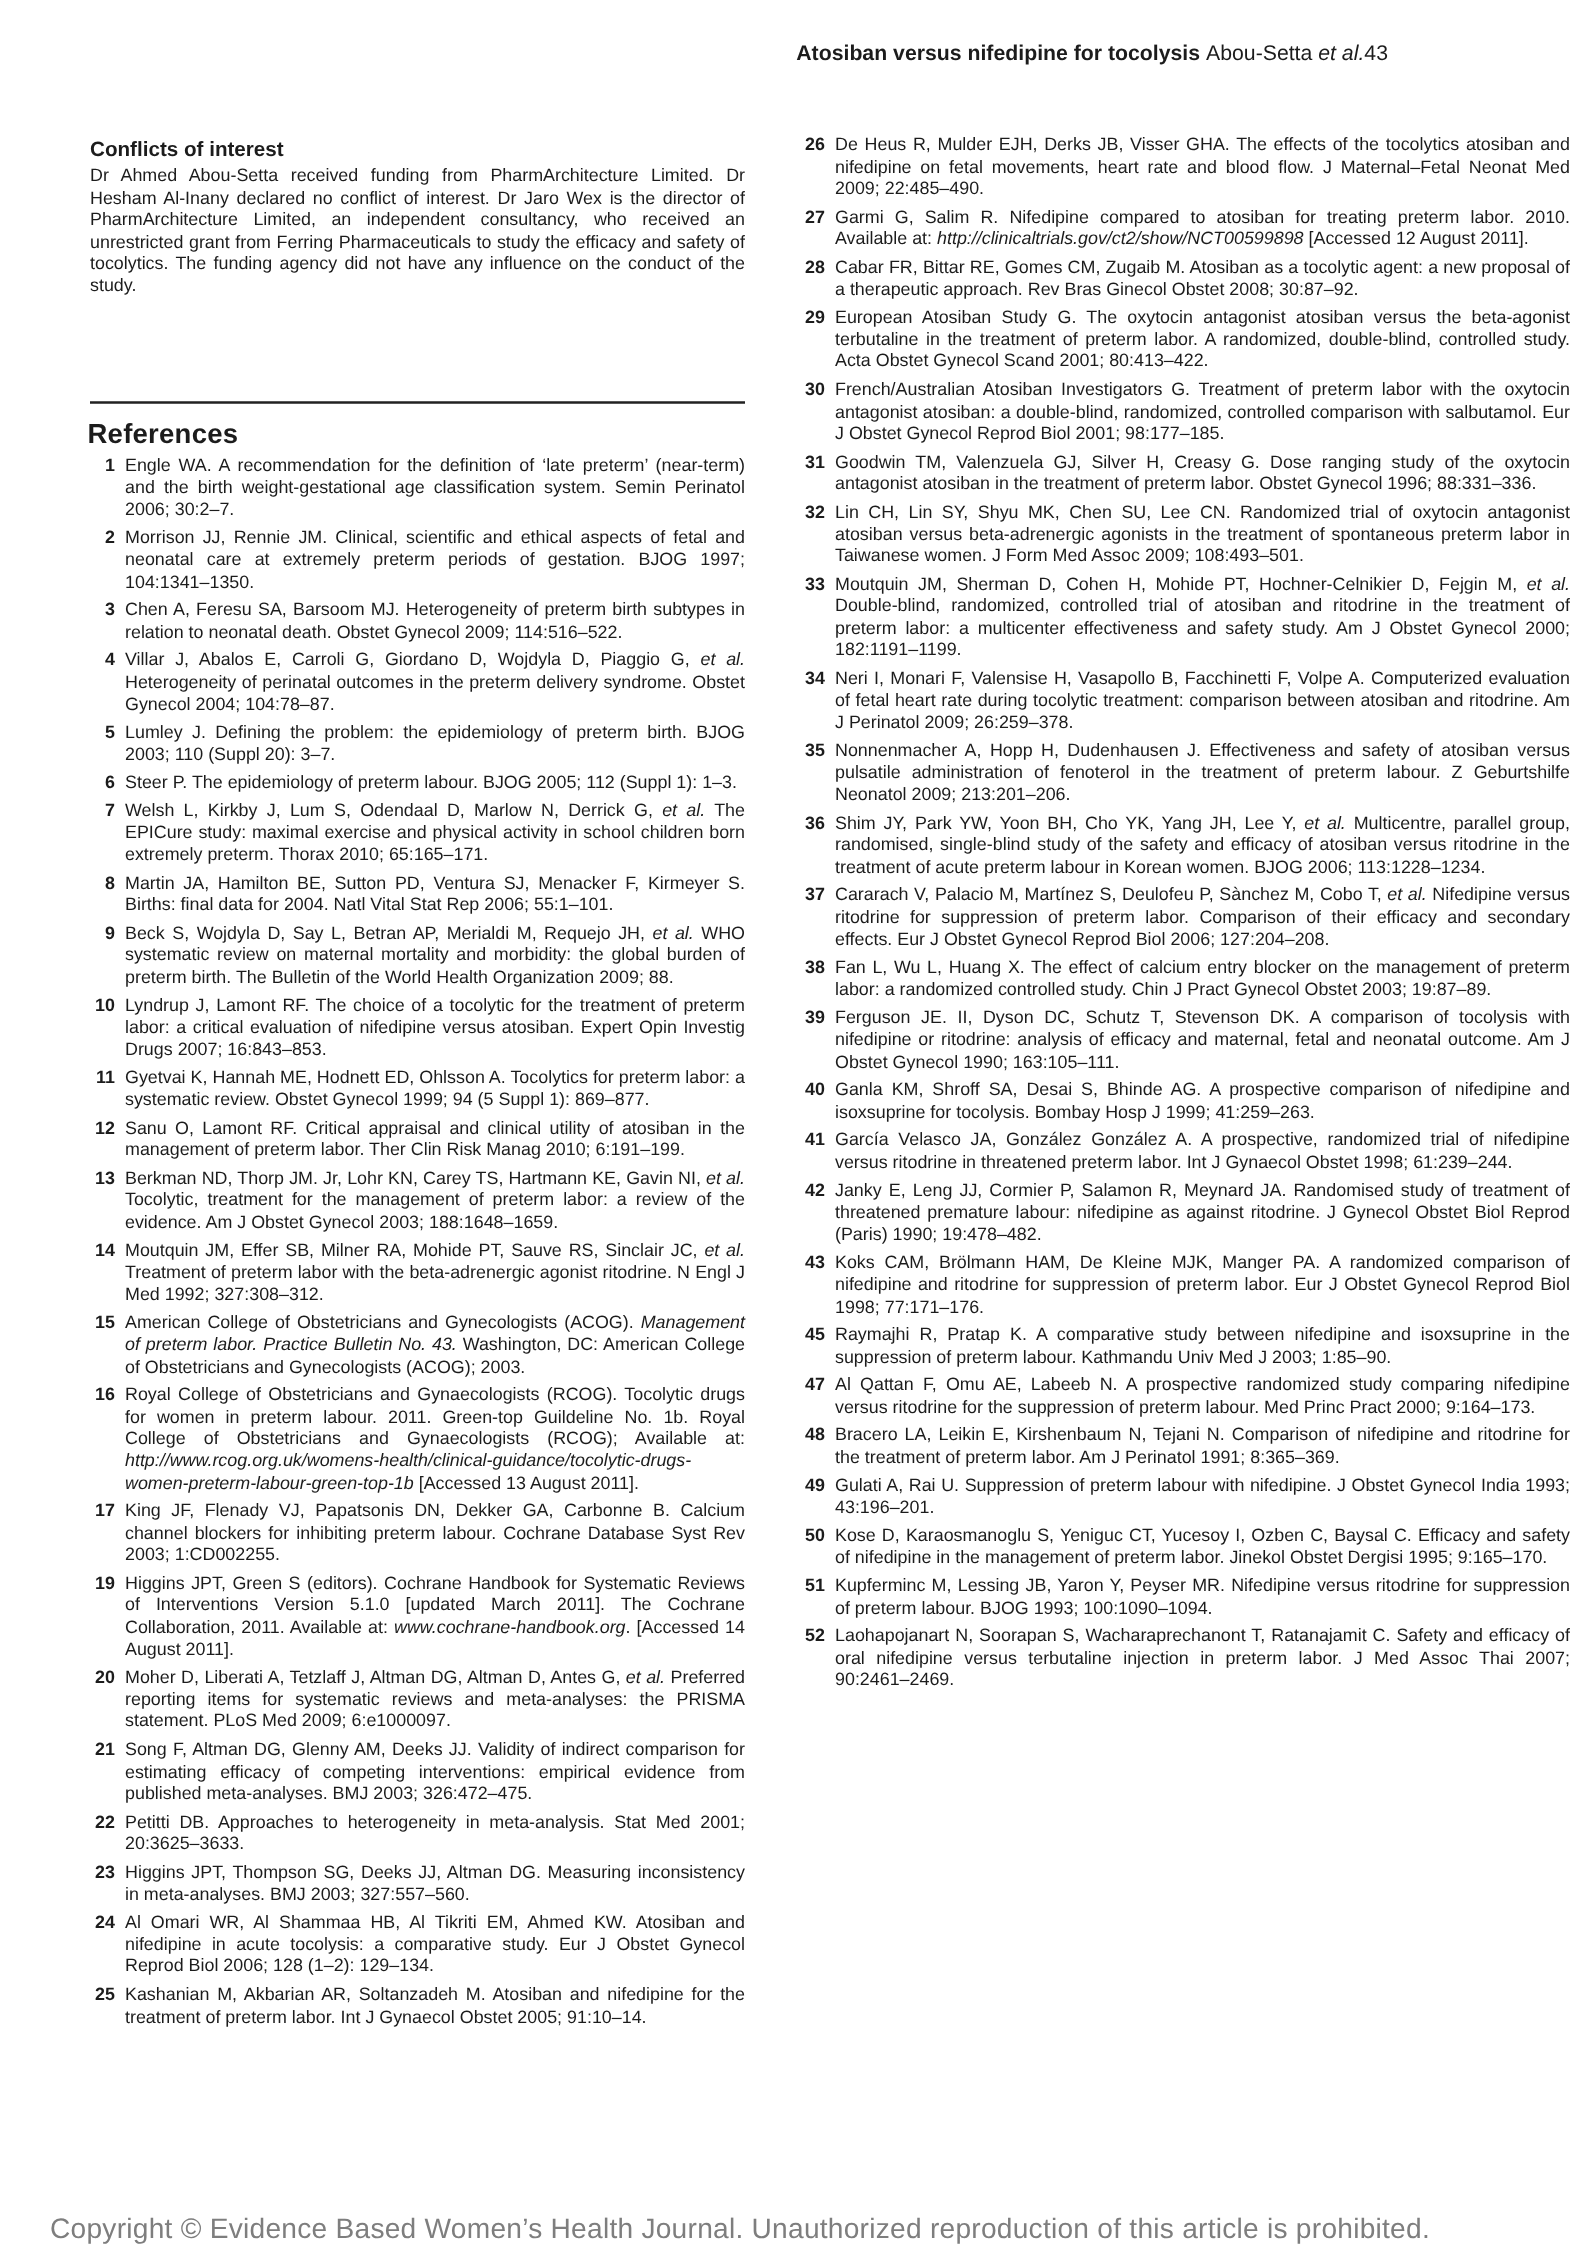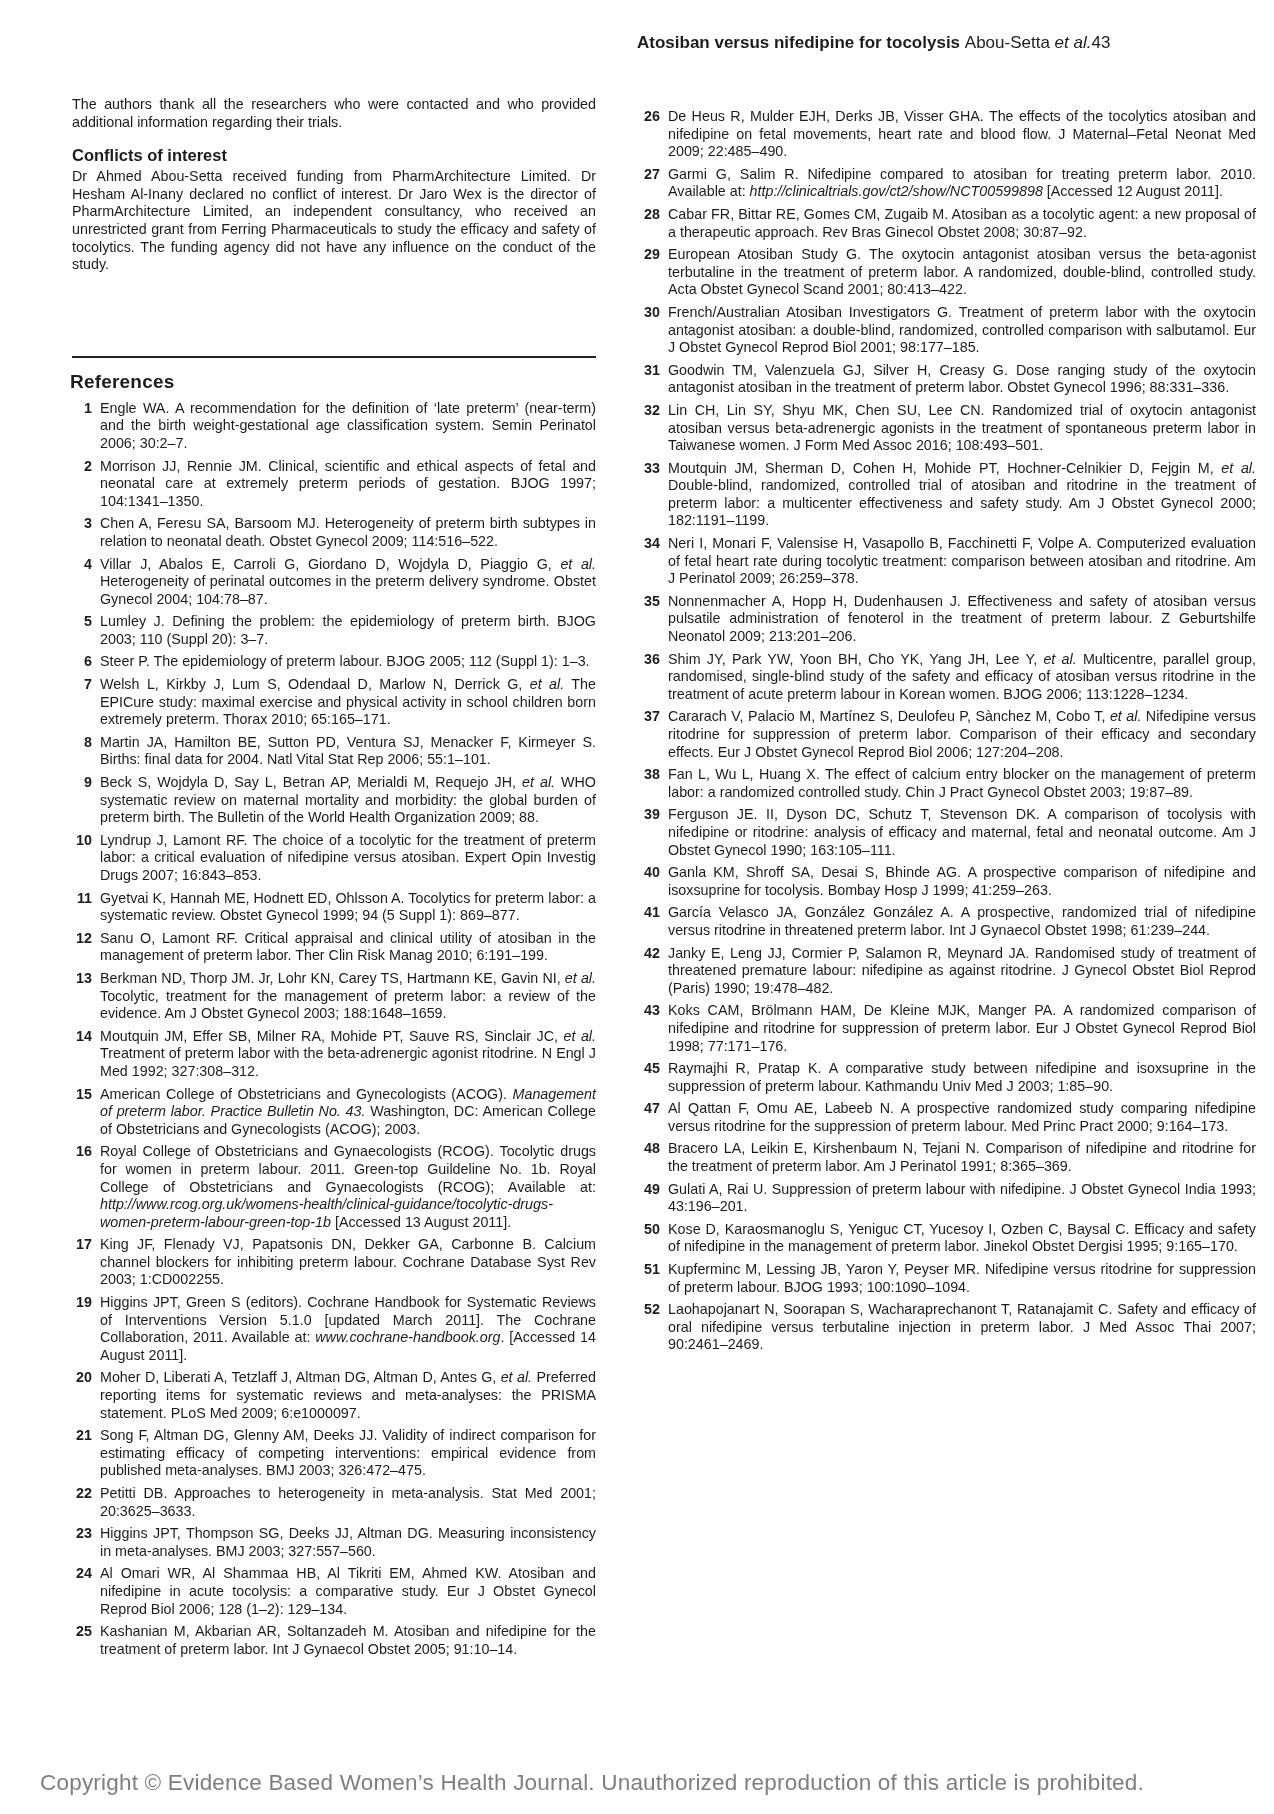--- a/index.html
+++ b/index.html
@@ -21,21 +21,21 @@
 
   
   .col{position:absolute;top:96px;font-size:14.3px;line-height:17.6px;}
   .col-left{left:66px;width:530px;}
   .col-right{left:634px;width:622px;padding-top:7px;}
 
   .ack{margin:0 0 0 6px;text-align:justify;}
   .conflicts-h{margin:15px 0 3px 6px;font-size:16.5px;line-height:19px;font-weight:bold;}
   .conflicts-p{margin:0 0 0 6px;text-align:justify;}
   .rule{margin:82px 0 0 6px;height:2px;background:#222222;width:524px;}
-  .refs-h{margin:11px 0 0 4px;font-size:19px;line-height:26px;font-weight:bold;letter-spacing:.2px;}
+  .refs-h{margin:11px 0 0 4px;font-size:22px;line-height:26px;font-weight:bold;letter-spacing:.2px;}
   .ref-list{margin-top:5px;}
   .ref{display:flex;margin-top:5px;}
   .ref:first-child{margin-top:0;}
   .ref-num{flex:0 0 26px;text-align:right;font-weight:bold;}
   .ref-text{flex:1;margin-left:8px;text-align:justify;}
   .ref-text em{font-style:italic;}
 
   
   .footer{
     position:absolute;left:40px;top:1769px;
@@ -49,21 +49,20 @@
 <div class="page">
 
   <div class="runhead">
     <span>
       <span class="t">Atosiban versus nifedipine for tocolysis</span><span>&nbsp;</span><span>Abou-Setta </span><em>et al.</em>
     </span>
     <span>43</span>
   </div>
 
   <div class="col col-left">
-    <p class="ack">The authors thank all the researchers who were contacted and who provided additional information regarding their trials.</p>
     <h3 class="conflicts-h">Conflicts of interest</h3>
     <p class="conflicts-p">Dr Ahmed Abou-Setta received funding from PharmArchitecture Limited. Dr Hesham Al-Inany declared no conflict of interest. Dr Jaro Wex is the director of PharmArchitecture Limited, an independent consultancy, who received an unrestricted grant from Ferring Pharmaceuticals to study the efficacy and safety of tocolytics. The funding agency did not have any influence on the conduct of the study.</p>
     <div class="rule"></div>
     <h2 class="refs-h">References</h2>
     <div class="ref-list" id="refs-left">
         <div class="ref">
           <span class="ref-num">1</span>
           <span class="ref-text"><span>Engle WA. A recommendation for the definition of ‘late preterm’ (near-term) and the birth weight-gestational age classification system. Semin Perinatol 2006; 30:2–7.</span></span>
         </div>
         <div class="ref">
@@ -182,21 +181,21 @@
         <div class="ref">
           <span class="ref-num">30</span>
           <span class="ref-text"><span>French/Australian Atosiban Investigators G. Treatment of preterm labor with the oxytocin antagonist atosiban: a double-blind, randomized, controlled comparison with salbutamol. Eur J Obstet Gynecol Reprod Biol 2001; 98:177–185.</span></span>
         </div>
         <div class="ref">
           <span class="ref-num">31</span>
           <span class="ref-text"><span>Goodwin TM, Valenzuela GJ, Silver H, Creasy G. Dose ranging study of the oxytocin antagonist atosiban in the treatment of preterm labor. Obstet Gynecol 1996; 88:331–336.</span></span>
         </div>
         <div class="ref">
           <span class="ref-num">32</span>
-          <span class="ref-text"><span>Lin CH, Lin SY, Shyu MK, Chen SU, Lee CN. Randomized trial of oxytocin antagonist atosiban versus beta-adrenergic agonists in the treatment of spontaneous preterm labor in Taiwanese women. J Form Med Assoc 2016; 108:493–501.</span></span>
+          <span class="ref-text"><span>Lin CH, Lin SY, Shyu MK, Chen SU, Lee CN. Randomized trial of oxytocin antagonist atosiban versus beta-adrenergic agonists in the treatment of spontaneous preterm labor in Taiwanese women. J Form Med Assoc 2009; 108:493–501.</span></span>
         </div>
         <div class="ref">
           <span class="ref-num">33</span>
           <span class="ref-text"><span>Moutquin JM, Sherman D, Cohen H, Mohide PT, Hochner-Celnikier D, Fejgin M, </span><em>et al.</em><span> Double-blind, randomized, controlled trial of atosiban and ritodrine in the treatment of preterm labor: a multicenter effectiveness and safety study. Am J Obstet Gynecol 2000; 182:1191–1199.</span></span>
         </div>
         <div class="ref">
           <span class="ref-num">34</span>
           <span class="ref-text"><span>Neri I, Monari F, Valensise H, Vasapollo B, Facchinetti F, Volpe A. Computerized evaluation of fetal heart rate during tocolytic treatment: comparison between atosiban and ritodrine. Am J Perinatol 2009; 26:259–378.</span></span>
         </div>
         <div class="ref">

